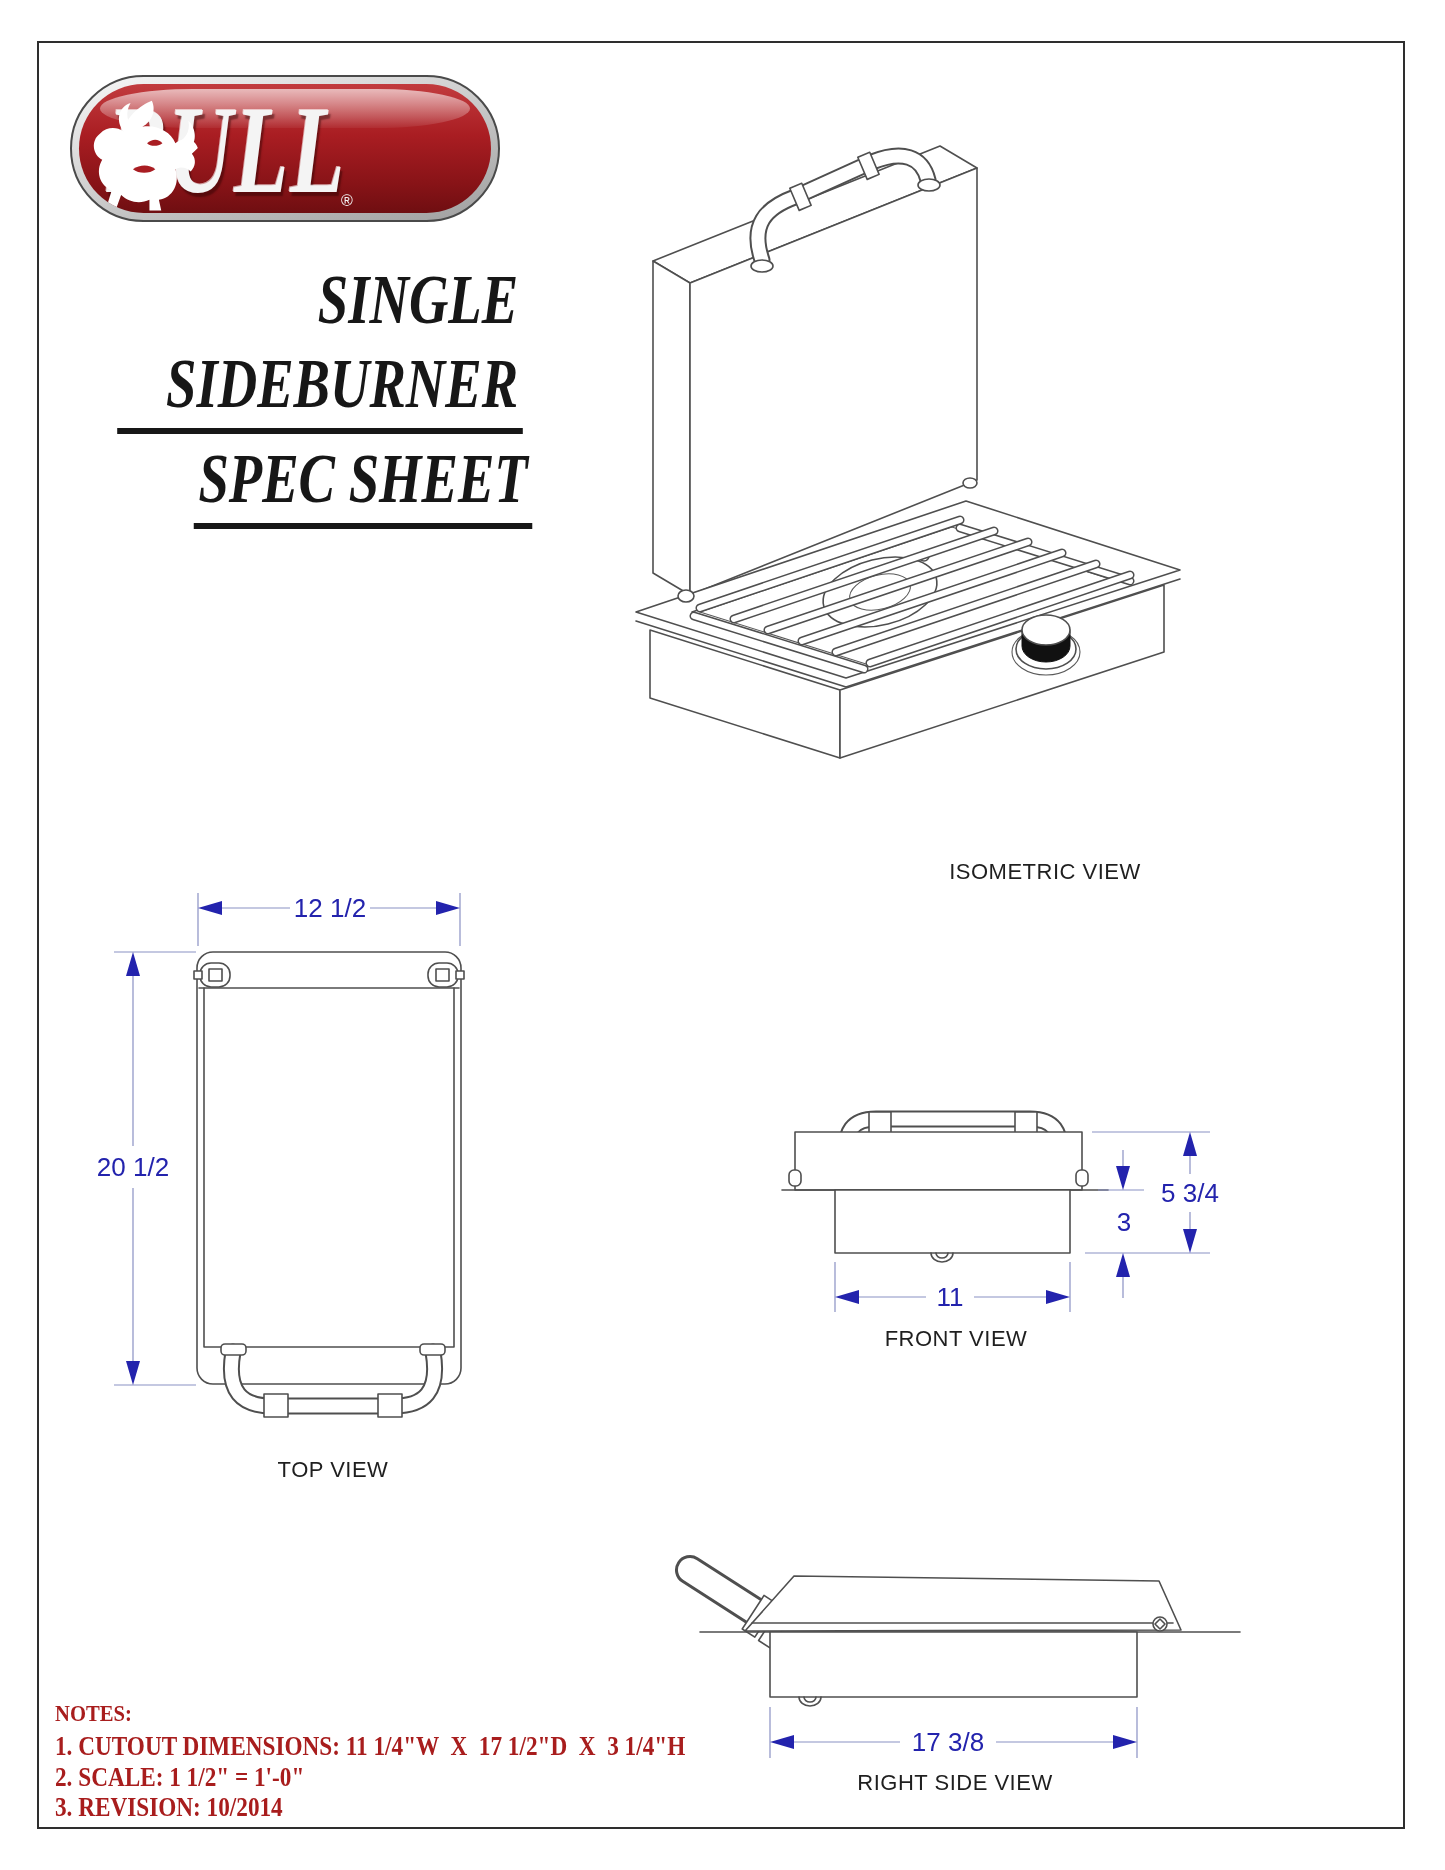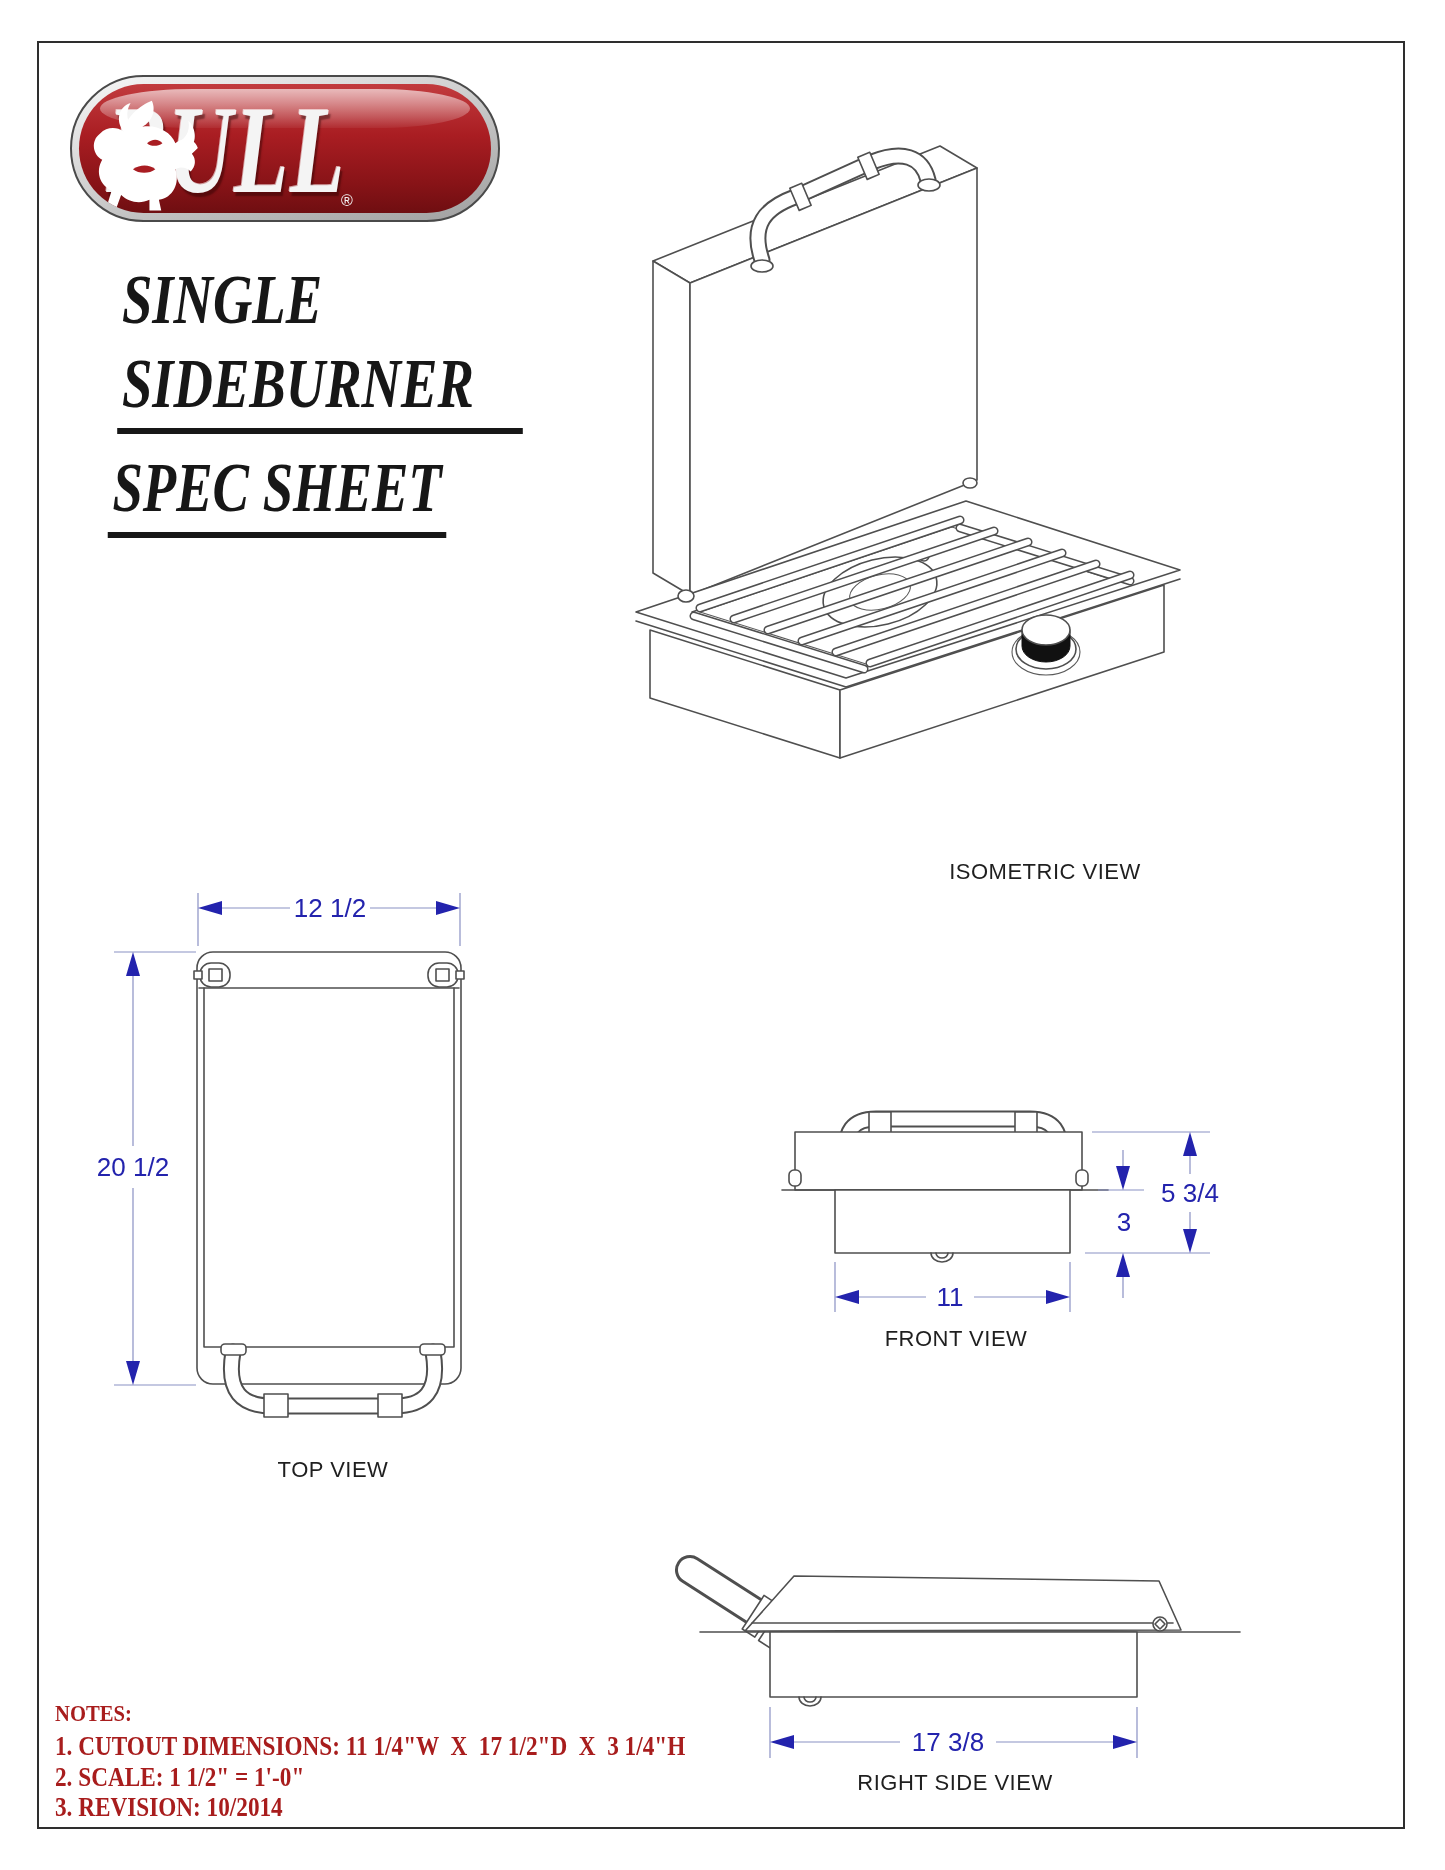--- a/index.html
+++ b/index.html
@@ -15,25 +15,25 @@
         background:linear-gradient(180deg,#c23b3e 0%,#a91d22 40%,#871317 78%,#6f0e11 100%);}
   #logo-inner::before{content:"";position:absolute;left:5%;top:4%;width:90%;height:30%;
         border-radius:50%/100%;background:linear-gradient(rgba(255,255,255,.65),rgba(255,255,255,.05));}
   #brand-text{position:absolute;left:28px;top:2px;font-family:"Liberation Serif", serif;
         font-weight:bold;font-style:italic;font-size:124px;line-height:130px;color:#f4f4f4;
         transform:scaleX(.72);transform-origin:left center;letter-spacing:2px;
         text-shadow:3px 4px 2px rgba(40,0,0,.45), -1px -1px 0 rgba(255,255,255,.6);}
   #brand-reg{position:absolute;left:262px;top:108px;font-size:16px;color:#f4f4f4;}
   #bull-art{position:absolute;right:16px;top:12px;width:122px;height:118px;}
   
-  #title-block{position:absolute;left:60px;top:258px;width:520px;text-align:left;
+  #title-block{position:absolute;left:60px;top:258px;width:520px;text-align:right;
         font-family:"Liberation Serif", serif;font-weight:bold;font-style:italic;color:#171717;}
   .title-line{display:inline-block;font-size:70px;line-height:84px;transform:scaleX(.78);
         transform-origin:center;border-bottom:6px solid #171717;padding:0 6px 2px 6px;}
-  #title-line2-wrap{margin-top:12px;}
+  #title-line2-wrap{margin-top:3px;}
   
   .note-line{position:absolute;left:55px;color:#a81d1d;font-family:"Liberation Serif", serif;
         font-weight:bold;white-space:pre;transform:scaleX(.86);transform-origin:left center;}
   #note-head{top:1700px;font-size:24px;}
   #note-1{top:1731px;font-size:27px;}
   #note-2{top:1762px;font-size:27px;}
   #note-3{top:1792px;font-size:27px;}
   
   svg{position:absolute;left:0;top:0;}
   .ln{fill:none;stroke:#4f4f4f;stroke-width:1.6;stroke-linejoin:round;stroke-linecap:round;}

